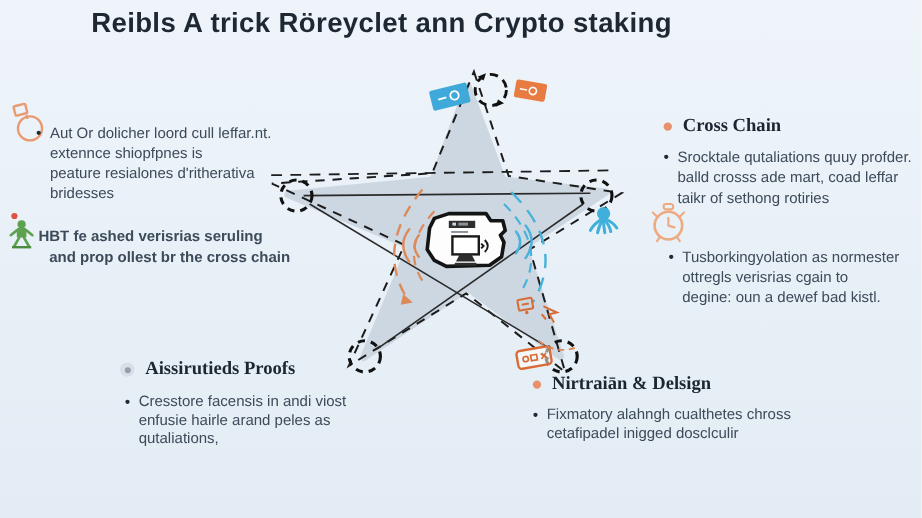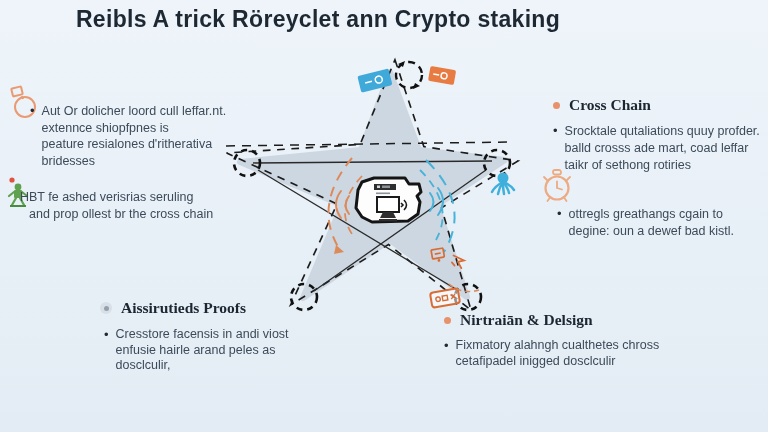--- a/index.html
+++ b/index.html
@@ -152,56 +152,57 @@
   <div class="block" style="left:30px;top:103px;">
     <span class="dot">•</span>
     <div class="lines">
       <div class="ln">Aut Or dolicher loord cull leffar.nt.</div>
       <div class="ln">extennce shiopfpnes is</div>
       <div class="ln">peature resialones d'ritherativa</div>
       <div class="ln">bridesses</div>
     </div>
   </div>
 
-  <div class="block indent2" style="left:20px;top:189px;">
+  <div class="block indent2" style="left:32px;top:189px;font-weight:bold;">
     <div class="lines">
       <div class="ln">HBT fe ashed verisrias seruling</div>
       <div class="ln">and prop ollest br the cross chain</div>
     </div>
   </div>
 
   <div class="hrow" style="left:100px;top:299px;">
     <span class="hdot-gray"></span>
     <span class="heading">Aissirutieds Proofs</span>
   </div>
   <div class="block lh15" style="left:104px;top:327px;">
     <span class="dot">•</span>
     <div class="lines">
       <div class="ln">Cresstore facensis in andi viost</div>
       <div class="ln">enfusie hairle arand peles as</div>
-      <div class="ln">dosclculir,</div>
+      <div class="ln">qutaliations,</div>
     </div>
   </div>
 
   <div class="hrow" style="left:553px;top:96px;">
     <span class="hdot-orange"></span>
     <span class="heading">Cross Chain</span>
   </div>
   <div class="block lh17" style="left:553px;top:123px;">
     <span class="dot">•</span>
     <div class="lines">
       <div class="ln">Srocktale qutaliations quuy profder.</div>
       <div class="ln">balld crosss ade mart, coad leffar</div>
       <div class="ln">taikr of sethong rotiries</div>
     </div>
   </div>
   <div class="block lh17" style="left:557px;top:206px;">
     <span class="dot">•</span>
     <div class="lines">
-      <div class="ln">ottregls greathangs cgain to</div>
+      <div class="ln">Tusborkingyolation as normester</div>
+      <div class="ln">ottregls verisrias cgain to</div>
       <div class="ln">degine: oun a dewef bad kistl.</div>
     </div>
   </div>
 
   <div class="hrow" style="left:444px;top:311px;">
     <span class="hdot-orange"></span>
     <span class="heading">Nirtraiān &amp; Delsign</span>
   </div>
   <div class="block lh15" style="left:444px;top:338px;">
     <span class="dot">•</span>

